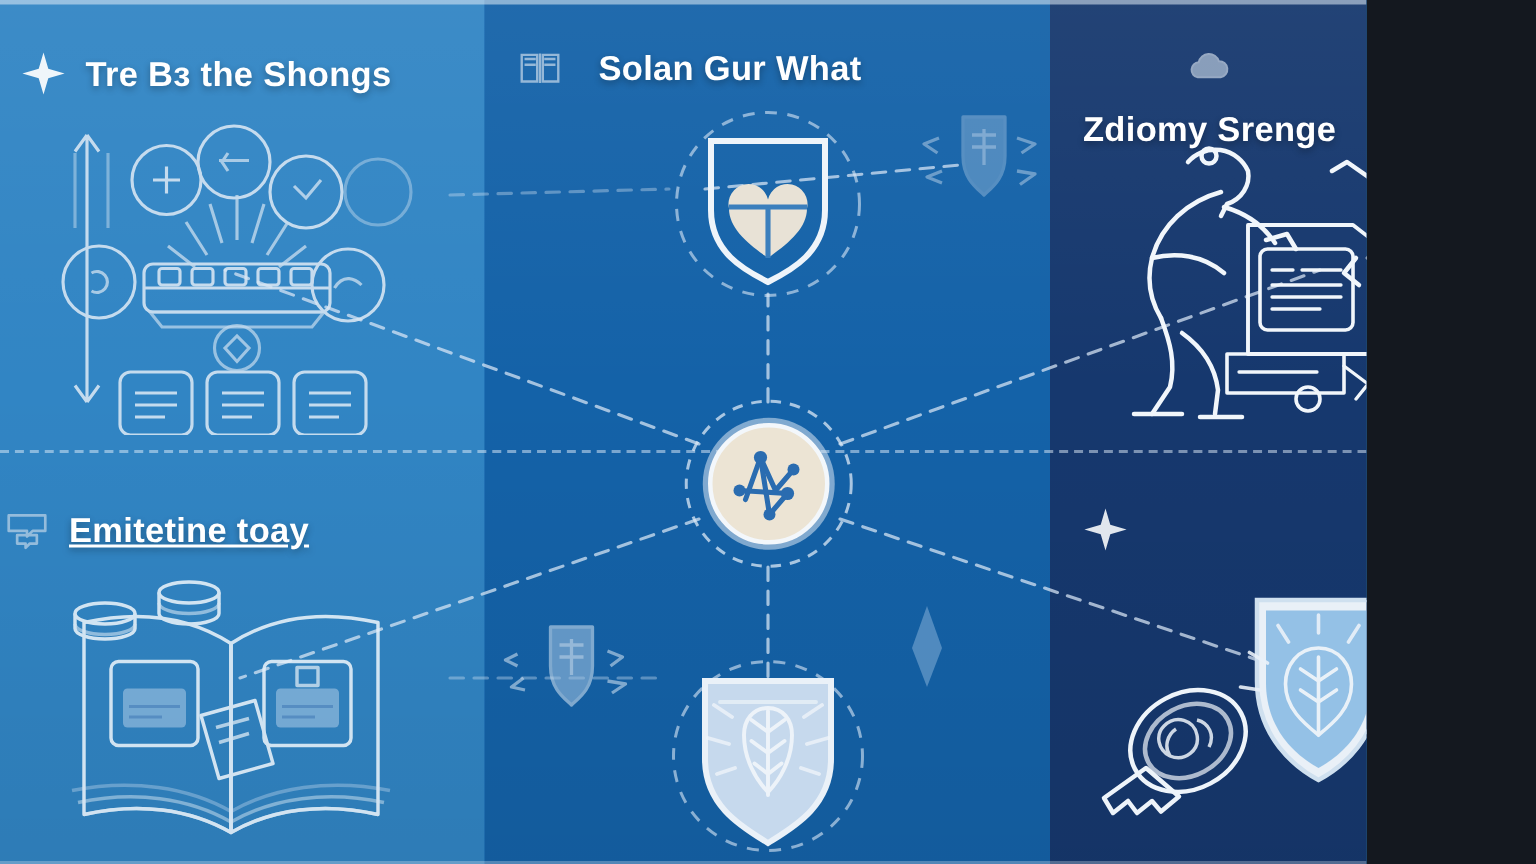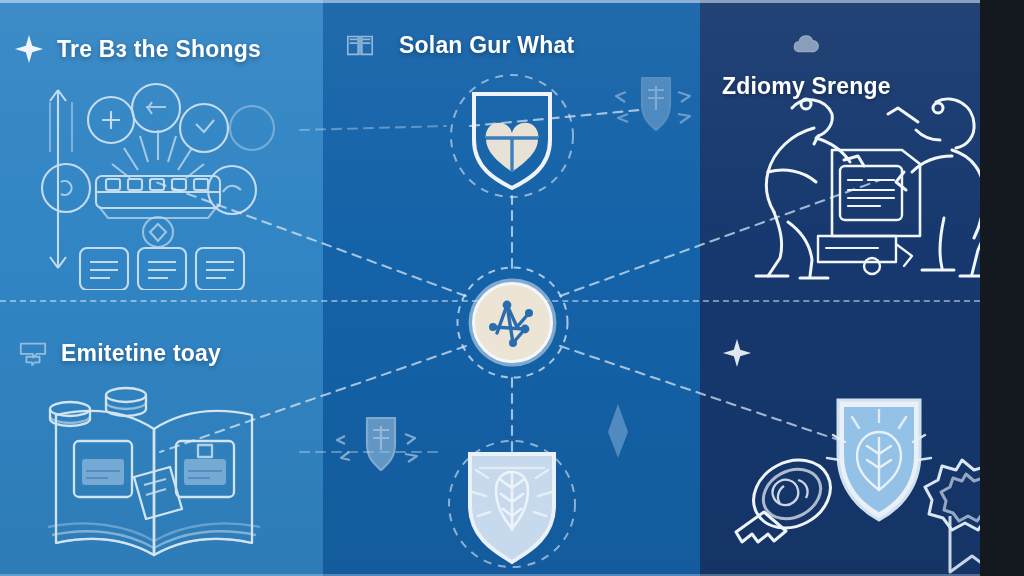--- a/index.html
+++ b/index.html
@@ -1,18 +1,18 @@
 <!DOCTYPE html>
 <html><head>
 <meta charset="utf-8">
 <style>
   html,body{margin:0;padding:0;background:#14181f;}
   *{box-sizing:border-box;}
   #stage{
-    position:relative;width:980px;height:576px;overflow:hidden;
+    position:relative;width:911px;height:576px;overflow:hidden;
     font-family:"Liberation Sans",sans-serif;
     background:#2a7ac0;
   }
 
   
   .panel{position:absolute;top:0;bottom:0;}
   #panel-left   {left:0;   width:323px; background:#3185c4;}
   #panel-center {left:323px;width:377px; background:#1462a8;}
   #panel-right  {left:700px;right:0;     background:#16386e;}
 
@@ -41,21 +41,21 @@
   .heading{
     position:absolute;display:flex;align-items:center;gap:13px;
     color:#ffffff;font-size:23px;font-weight:700;letter-spacing:.2px;
     text-shadow:0 2px 5px rgba(0,0,0,.30);
     white-space:nowrap;
   }
   .heading .h-icon{flex:0 0 auto;width:30px;height:30px;display:block;opacity:.92;}
   #h-tl{left:14px; top:34px;}
   #h-tc{left:345px;top:30px;gap:24px;}
   #h-tr{left:722px;top:30px;flex-direction:column;}
-  #h-bl{left:18px; top:338px;}
+  #h-bl{left:3px; top:338px;text-decoration:underline;}
   #h-br{left:722px;top:338px;}
   #h-bl .h-icon,#h-tc .h-icon,#h-tr .h-icon{opacity:.62;}
 
   
   .illus{position:absolute;}
   #illus-tl{left:28px;  top:80px;  width:260px;height:210px;}
   #illus-bl{left:22px;  top:385px; width:265px;height:190px;}
   #illus-tr{left:748px; top:72px;  width:268px;height:220px;}
   #illus-br{left:726px; top:398px; width:298px;height:178px;}
 

